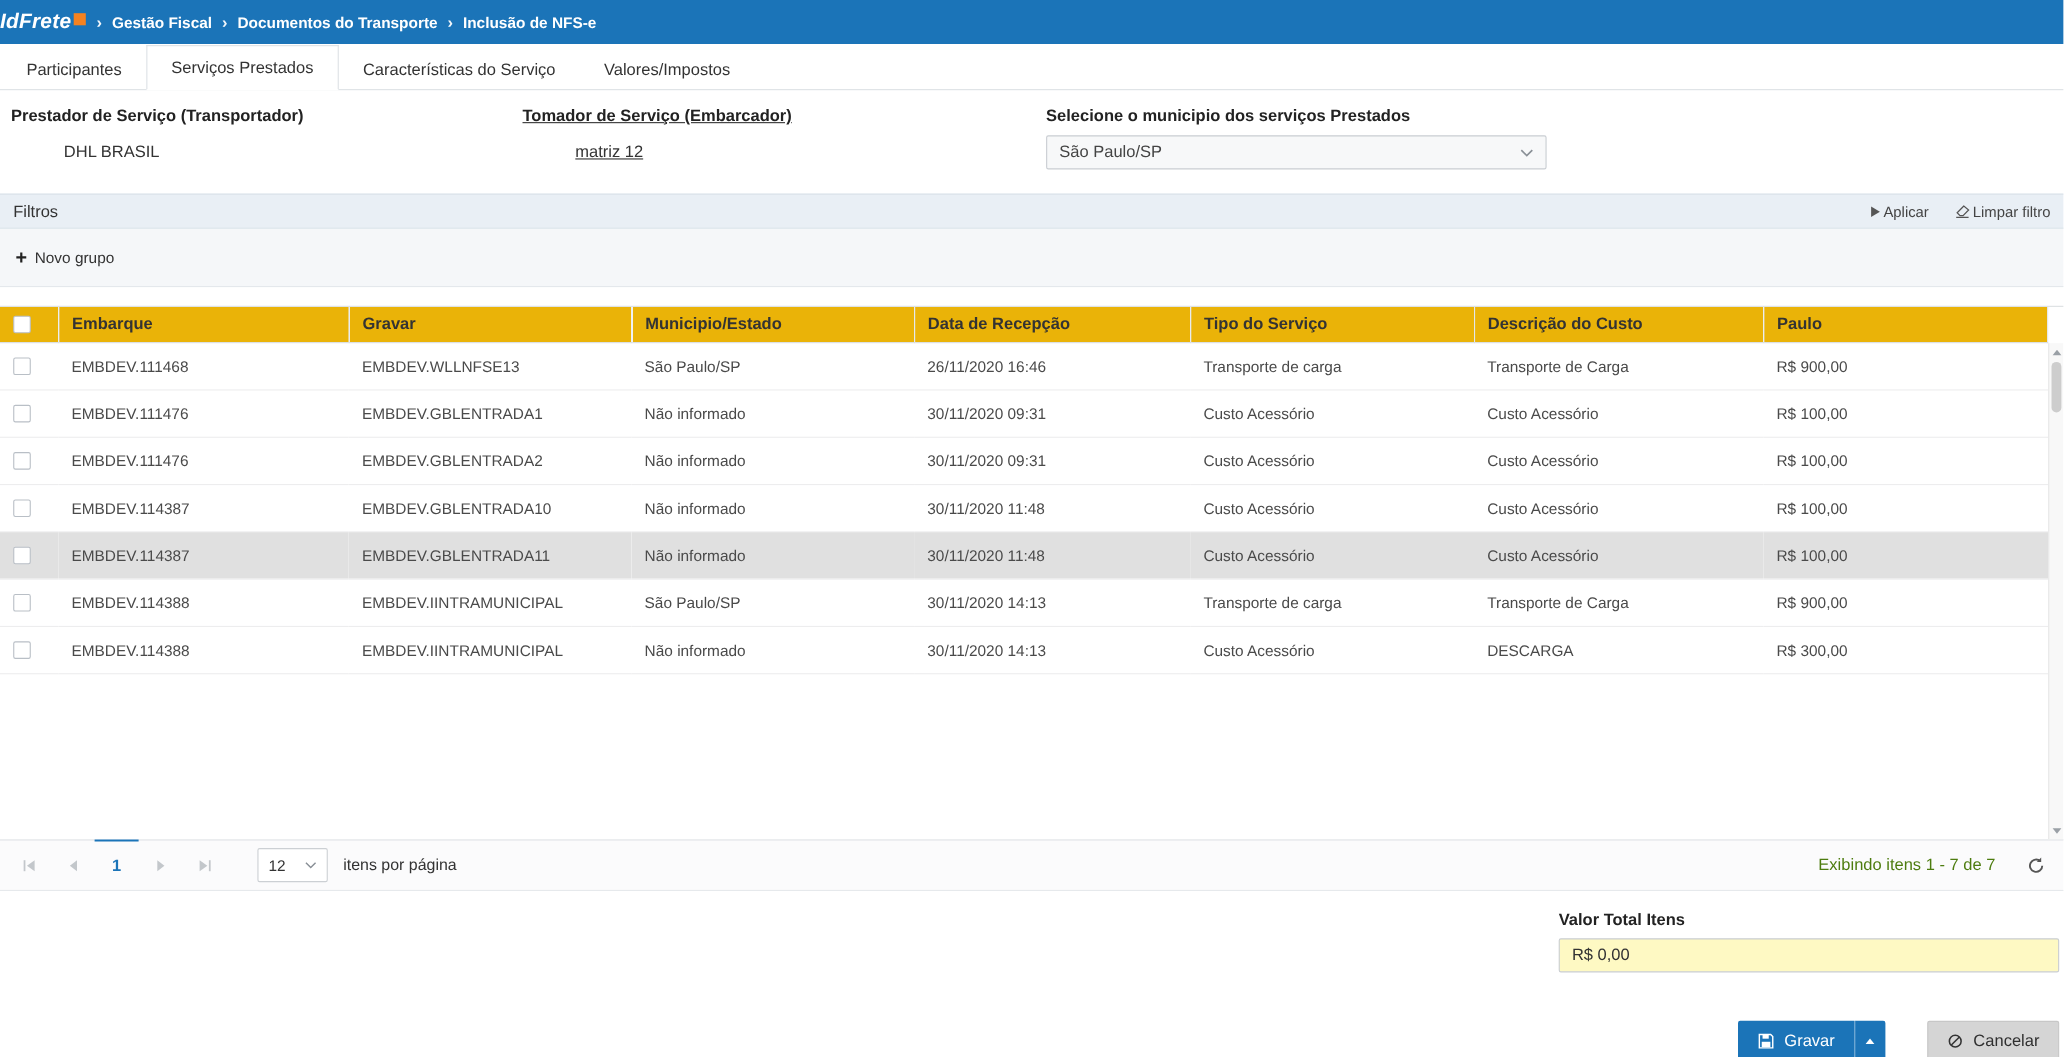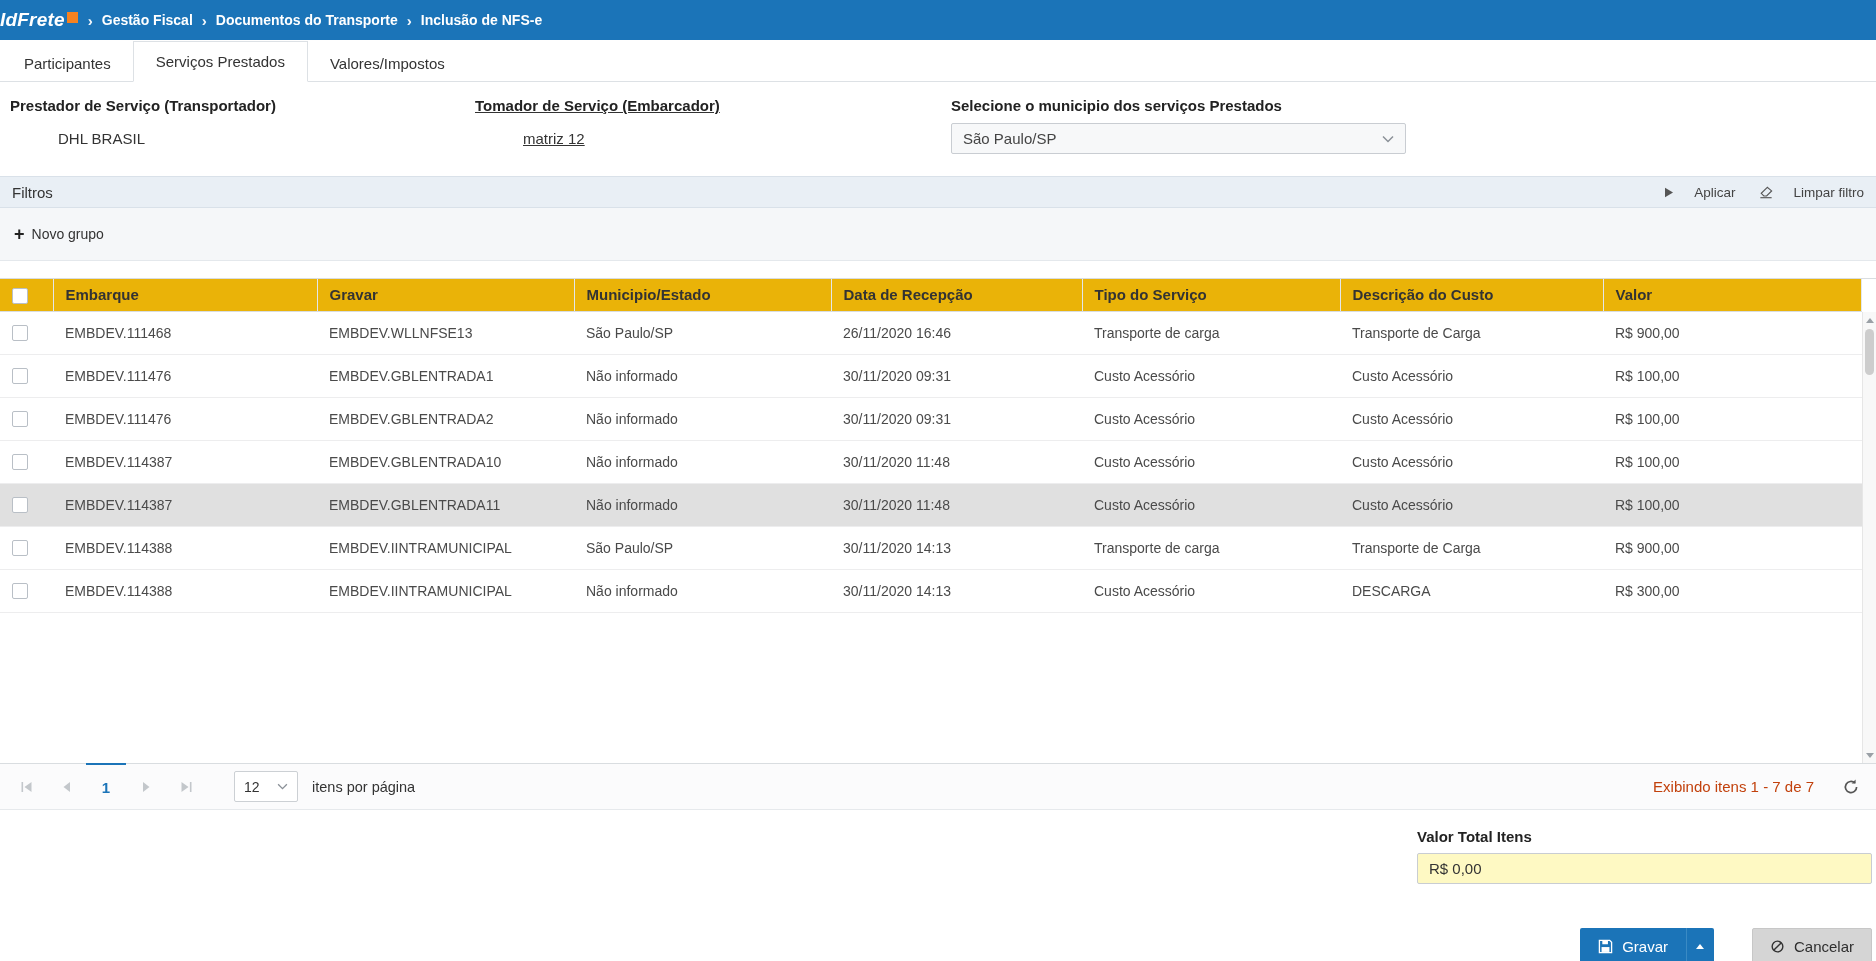--- a/index.html
+++ b/index.html
@@ -40,21 +40,21 @@
   .form-value { font-size:15px; color:#333;margin-left:48px; }
   .select { height:31px; border:1px solid #c9cdd2; border-radius:2px; background:#f7f8f9;
             display:flex; align-items:center; justify-content:space-between; padding:0 11px;
             font-size:15px; color:#444; cursor:pointer; width:100%; }
 
   
   .filter-bar { height:32px; background:#e9eff5; border-top:1px solid #d9e1e9;
                 border-bottom:1px solid #d9e1e9; display:flex; align-items:center; padding:0 12px;justify-content:flex-end; }
   .filter-title { font-size:15px; color:#333; }
   .filter-actions { margin-left:auto; display:flex; gap:24px; }
-  .filter-link { display:flex; align-items:center; gap:20px; font-size:13.5px; color:#444; cursor:pointer; }
+  .filter-link { display:flex; align-items:center; gap:2px; font-size:13.5px; color:#444; cursor:pointer; }
   .new-group-bar { height:53px; background:#f5f7f9; border-bottom:1px solid #e4e8ec;
                    display:flex; align-items:center; padding:0 14px; }
   .new-group-btn { display:flex; align-items:center; gap:7px; font-size:14px; color:#333; cursor:pointer; }
   .plus { font-size:18px; font-weight:bold; color:#222; line-height:1; }
 
   
   .grid { margin-top:17px; position:relative; border-top:1px solid #d9dde0; }
   .grid-content { height:484px; position:relative; overflow:hidden; background:#fff; }
   table.grid-table { border-collapse:collapse; table-layout:fixed; width:calc(100% - 14px); }
   .grid-table th { height:32px; font-size:15px; font-weight:bold; color:#333; text-align:left;
@@ -83,21 +83,21 @@
   .pager { height:47px; border-top:1px solid #d9dde0; border-bottom:1px solid #e6e9ec;
            background:#fbfbfc; display:flex; align-items:center; padding-left:6px; }
   .pg-btn { width:40px; height:47px; display:flex; align-items:center; justify-content:center; cursor:pointer; }
   .pg-current { width:40px; height:47px; display:flex; align-items:center; justify-content:center;
                 color:#1b74b8; font-size:15px; font-weight:bold; border-top:2px solid #1b74b8; cursor:pointer; }
   .size-select { width:64px; height:31px; border:1px solid #ccd0d4; border-radius:2px; background:#fff;
                  display:flex; align-items:center; justify-content:space-between; padding:0 9px;
                  margin-left:28px; font-size:14px; color:#333; cursor:pointer; }
   .per-page { margin-left:14px; font-size:14.5px; color:#333; }
   .pager-right { margin-left:auto; display:flex; align-items:center; padding-right:16px; }
-  .pager-status { color:#c2410c; font-size:15px; }
+  .pager-status { color:#4d7c0f; font-size:15px; }
   .refresh { margin-left:28px; cursor:pointer; display:flex; }
 
   
   .totals { width:455px; margin:18px 4px 0 auto; }
   .totals-label { font-size:15px; font-weight:bold; color:#222; margin-bottom:8px; }
   .totals-input { height:31px; border:1px solid #c9cdd2; border-radius:2px; background:#fef9c3;
                   display:flex; align-items:center; padding:0 11px; font-size:15px; color:#333; }
   .actions { display:flex; justify-content:flex-end; align-items:center; margin:44px 4px 0 0; }
   .btn { height:36px; display:flex; align-items:center; gap:9px; font-size:15px; cursor:pointer; }
   .btn-save { background:#1b74b8; color:#fff; padding:0 18px; border-radius:2px 0 0 2px; }
@@ -123,20 +123,21 @@
     <span class="crumb-sep"></span>
     <span class="crumb">Documentos do Transporte</span>
     <span class="crumb-sep"></span>
     <span class="crumb">Inclusão de NFS-e</span>
   </nav>
 </header>
 
 <div class="tabs">
   <div class="tab">Participantes</div>
   <div class="tab active">Serviços Prestados</div>
+  <div class="tab">Características do Serviço</div>
   <div class="tab">Valores/Impostos</div>
 </div>
 
 <div class="form-section">
   <div class="form-col c1">
     <div class="form-label">Prestador de Serviço (Transportador)</div>
     <div class="form-value">DHL BRASIL</div>
   </div>
   <div class="form-col c2">
     <div class="form-label">Tomador de Serviço (Embarcador)</div>
@@ -195,21 +196,21 @@
         <tr>
           <th class="col-check">
             <span class="checkbox"></span>
           </th>
           <th>Embarque</th>
           <th>Gravar</th>
           <th>Municipio/Estado</th>
           <th>Data de Recepção</th>
           <th>Tipo do Serviço</th>
           <th>Descrição do Custo</th>
-          <th>Valor</th>
+          <th>Paulo</th>
         </tr>
       </thead>
       <tbody>
           <tr>
             <td class="col-check"><span class="checkbox"></span></td>
             <td>EMBDEV.111468</td>
             <td>EMBDEV.WLLNFSE13</td>
             <td>São Paulo/SP</td>
             <td>26/11/2020 16:46</td>
             <td>Transporte de carga</td>

